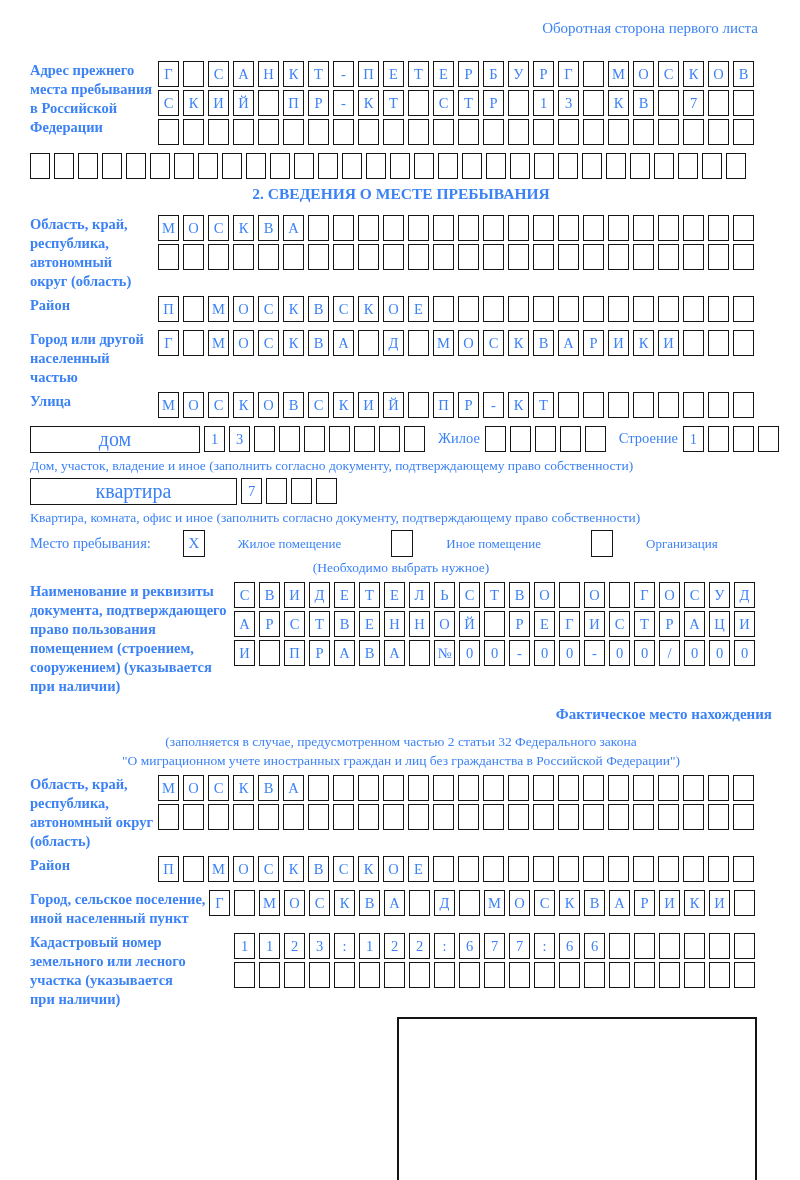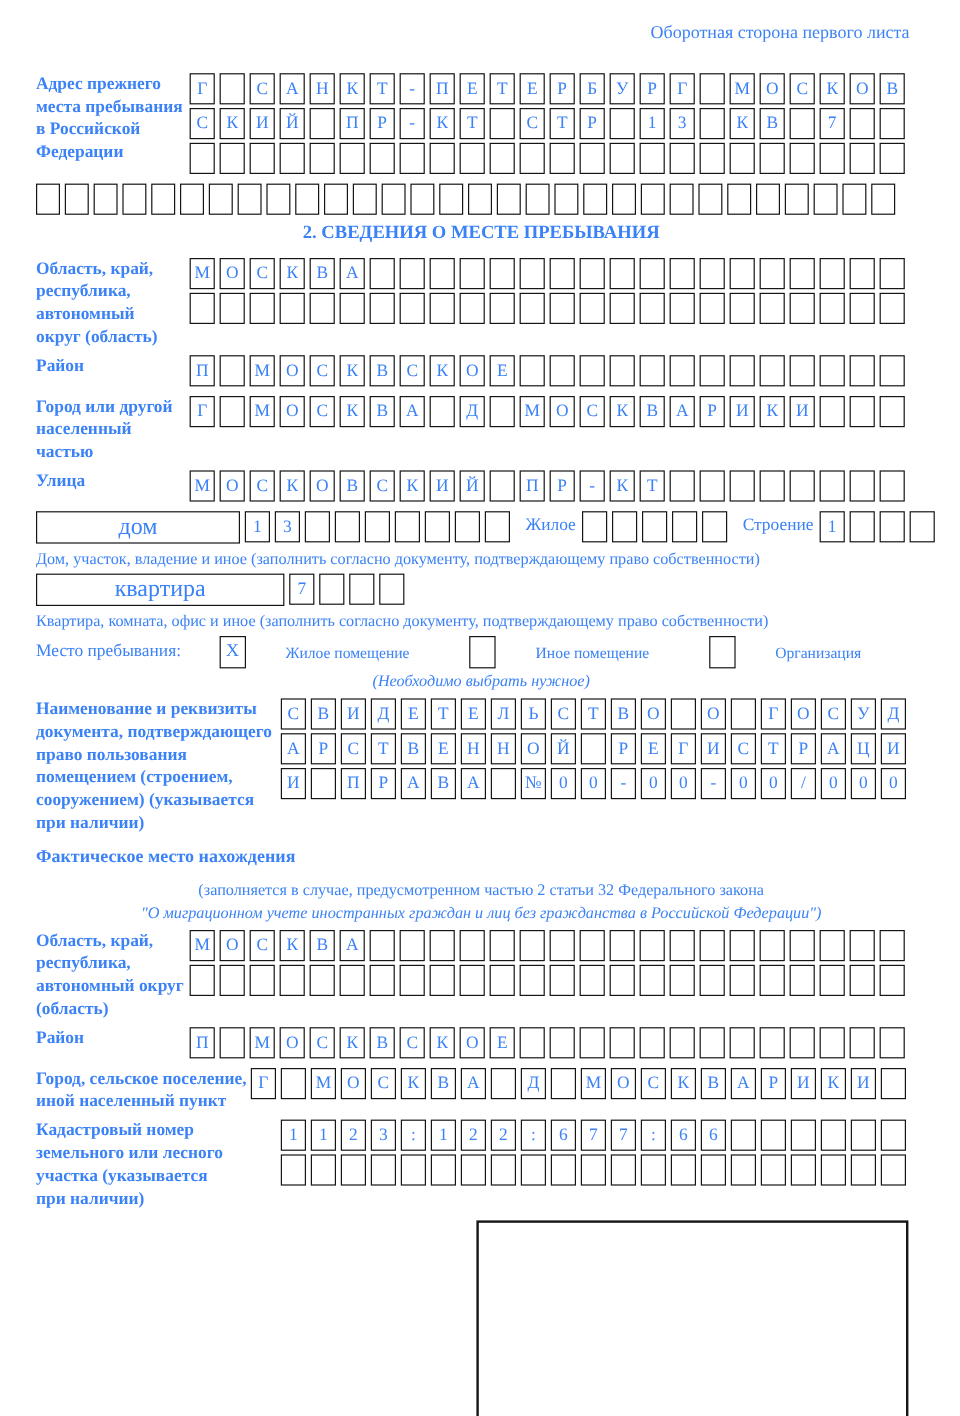--- a/index.html
+++ b/index.html
@@ -78,39 +78,39 @@
   .checkbox {
     flex:none;
     width:22px; height:27px;
     border:1.6px solid #151515;
     display:flex; align-items:center; justify-content:center;
     font-size:15px;
     background:#fff;
   }
   .opt-lbl { font-size:13px; margin:0 26px 0 9px; }
   .fact-title {
-    text-align:left;
+    text-align:right;
     font-weight:bold;
     font-size:15px;
     margin:10px 0 10px 0;
   }
   .stamp-wrap {
     margin-top:8px;
     display:flex;
     flex-direction:column;
     align-items:flex-end;
   }
   .stamp-box {
     width:360px; height:178px;
     border:2px solid #151515;
     margin-right:15px;
     background:#fff;
   }
   .mb2 { margin-bottom:2px; }
-  .mb6 { margin-bottom:6px;font-style:italic; }
+  .mb6 { margin-bottom:6px; }
 </style>
 </head>
 <body>
 
 <div class="page">
 
   <div class="hdr">Оборотная сторона первого листа</div>
 
   <div class="row blockgap">
     <div class="lbl w128">Адрес прежнего

